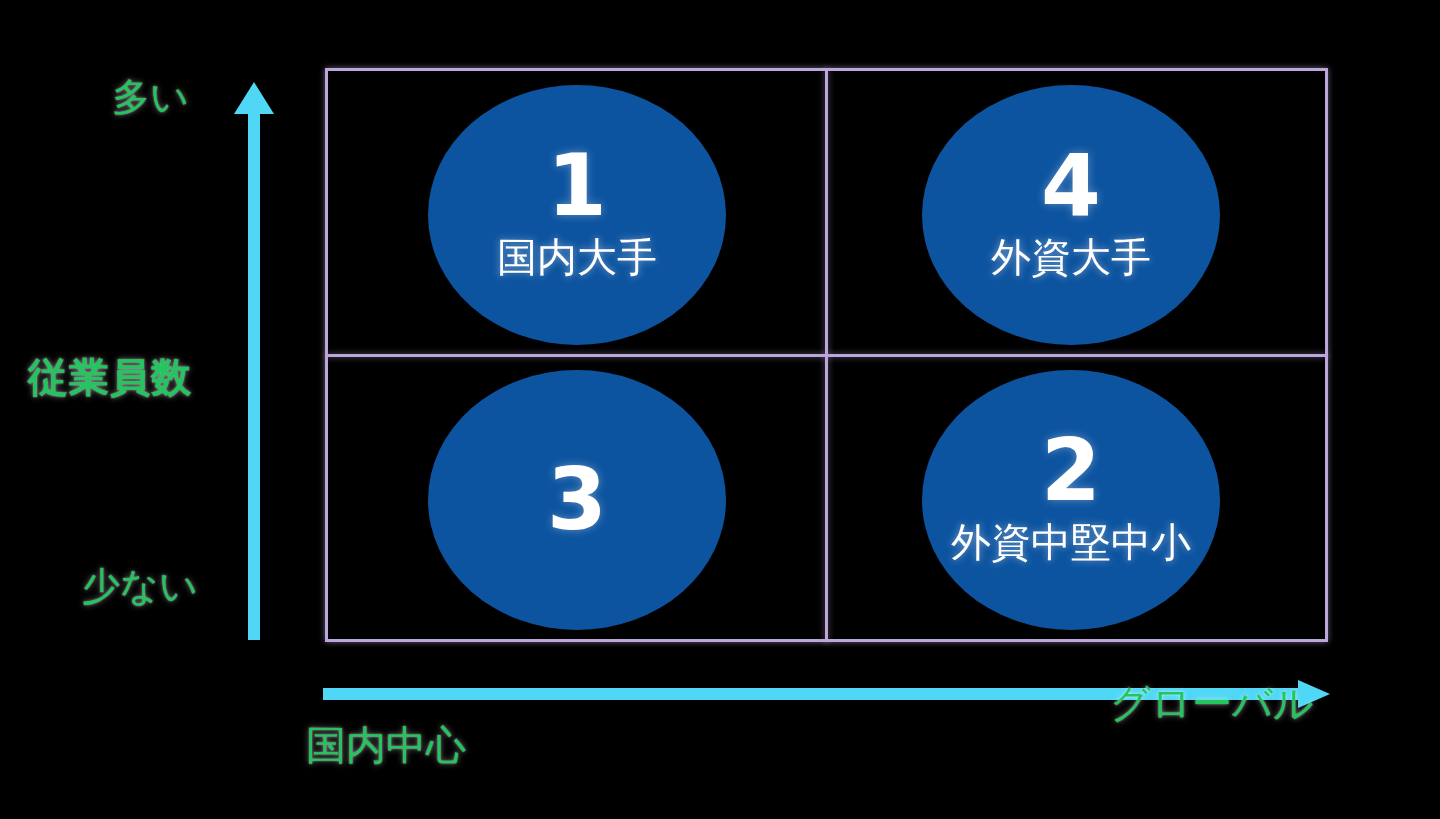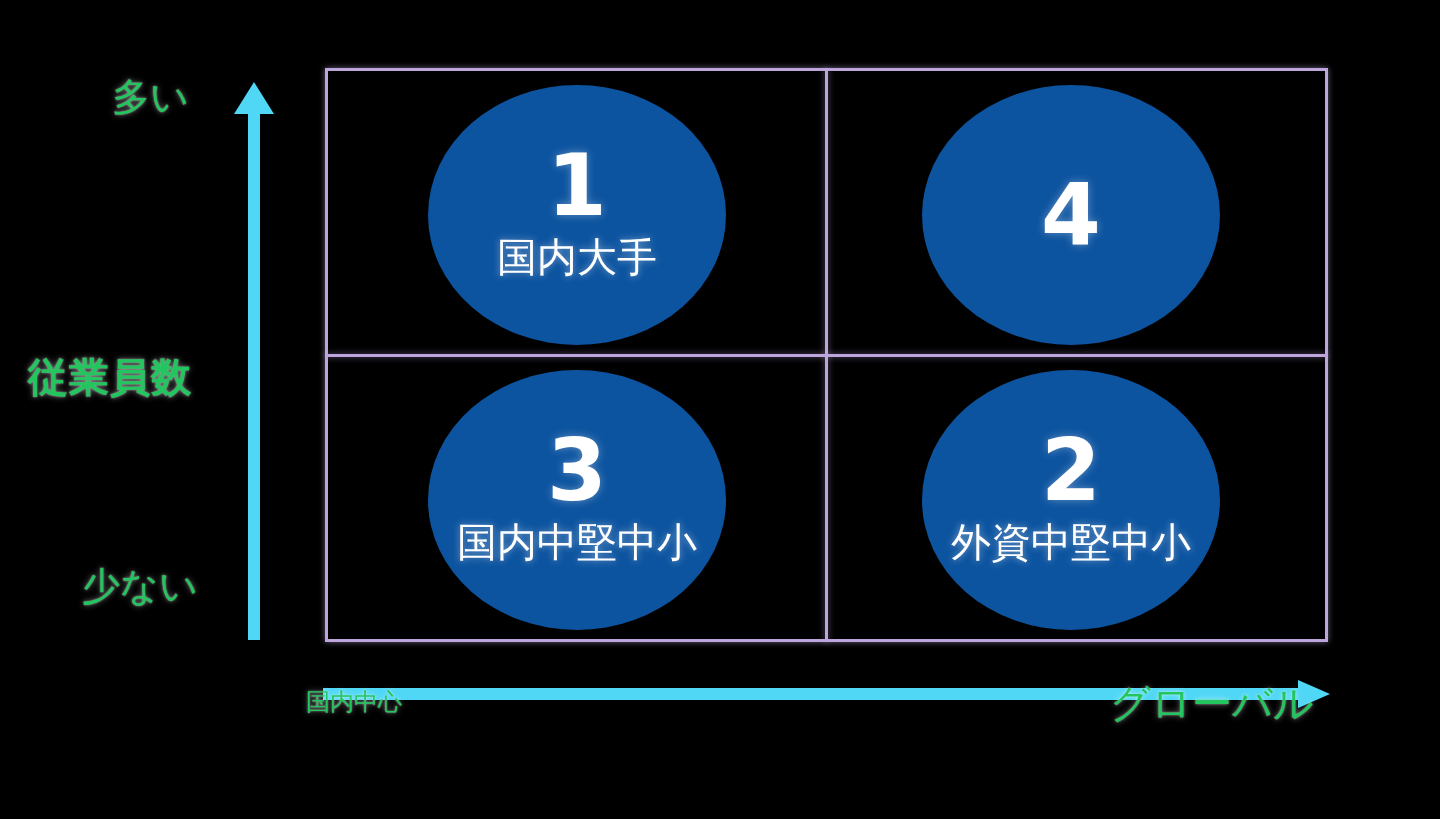--- a/index.html
+++ b/index.html
@@ -39,22 +39,22 @@
     font-weight: 400;
   }
   #y-axis-low-label {
     left: 82px;
     top: 561px;
     font-size: 38px;
     font-weight: 400;
   }
   #x-axis-left-label {
     left: 306px;
-    top: 686px;
-    font-size: 24px;
+    top: 718px;
+    font-size: 40px;
     font-weight: 400;
   }
   #x-axis-right-label {
     left: 1110px;
     top: 676px;
     font-size: 40px;
     font-weight: 400;
   }
 
   
@@ -177,25 +177,25 @@
   <div id="matrix-divider-horizontal"></div>
   <div id="matrix-divider-vertical"></div>
 
   <div id="bubble-q1" class="bubble">
     <div class="bubble-number">1</div>
     <div class="bubble-label">国内大手</div>
   </div>
 
   <div id="bubble-q4" class="bubble">
     <div class="bubble-number">4</div>
+    <div class="bubble-label">外資大手</div>
   </div>
 
   <div id="bubble-q3" class="bubble">
     <div class="bubble-number">3</div>
-    <div class="bubble-label">国内中堅中小</div>
   </div>
 
   <div id="bubble-q2" class="bubble">
     <div class="bubble-number">2</div>
     <div class="bubble-label">外資中堅中小</div>
   </div>
 
 </div>
 
 </body></html>

